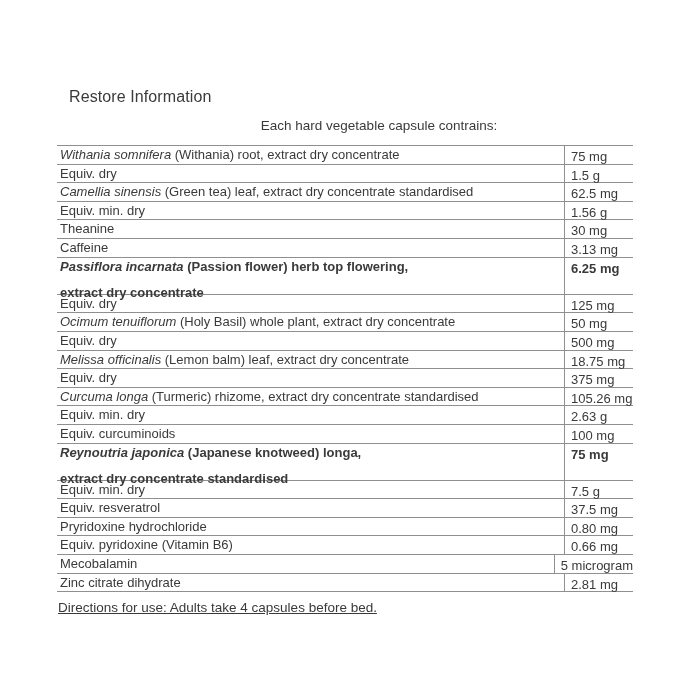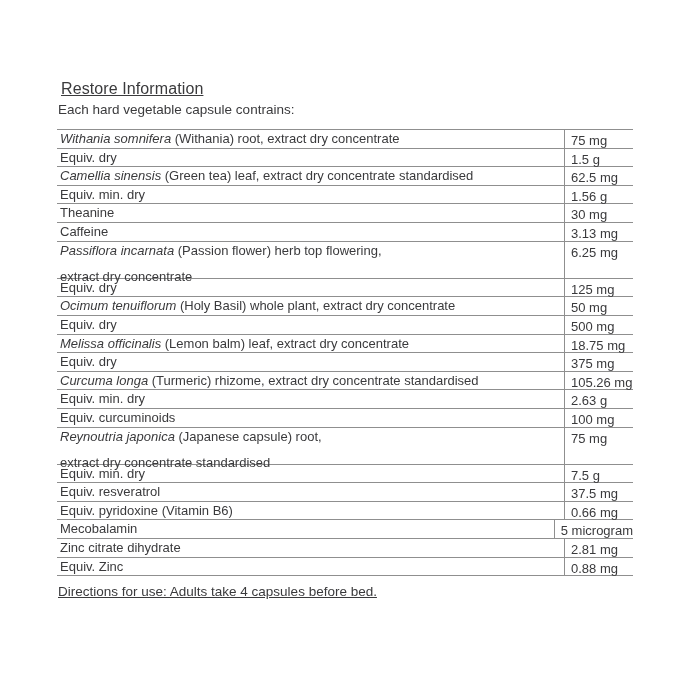--- a/index.html
+++ b/index.html
@@ -9,40 +9,39 @@
   }
   html,body{margin:0;padding:0;}
   body{
     width:700px;height:700px;background:var(--bg);
     font-family:"Liberation Sans", sans-serif;
     color:var(--text);
     -webkit-font-smoothing:antialiased;
   }
   .page{padding:75px 0 0 57px;}
   .title{
-    font-size:16px;line-height:19px;font-weight:400;margin:4px;
+    font-size:16px;line-height:19px;font-weight:400;margin:12px;
     letter-spacing:0.1px;
-    text-decoration:underline;
   }
   .subtitle{
-    font-size:13.5px;line-height:16px;margin:3px 0 0 1px;
+    font-size:13.5px;line-height:16px;margin:3px 0 0 1px;text-align:center;
   }
   .tbl{
     width:576px;
     border-top:1px solid var(--border);
     margin-top:11px;
   }
   .row{
     display:flex;
     height:18.6px;
     box-sizing:border-box;
     border-bottom:1px solid var(--border);
     font-size:13px;line-height:14px;
   }
-  .row.tall{height:37.2px;}
+  .row.tall{height:37.2px;font-weight:bold;}
   .lbl{
     width:483px;box-sizing:border-box;
     padding:2px 4px 0 3px;
     white-space:nowrap;overflow:visible;
   }
   .lbl .l2{margin-top:12px;}
   .val{
     flex:1;box-sizing:border-box;
     border-left:1px solid var(--border);
     padding:4px 0 0 6px;
@@ -178,21 +177,21 @@
   <div class="row">
     <div class="lbl">
       <span class="l1"><span>Equiv. curcuminoids</span></span>
       
     </div>
     <div class="val">100 mg</div>
   </div>
 
   <div class="row tall">
     <div class="lbl">
-      <span class="l1"><i>Reynoutria japonica</i><span> (Japanese capsule) root,</span></span>
+      <span class="l1"><i>Reynoutria japonica</i><span> (Japanese knotweed) longa,</span></span>
       <div class="l2">extract dry concentrate standardised</div>
     </div>
     <div class="val">75 mg</div>
   </div>
 
   <div class="row">
     <div class="lbl">
       <span class="l1"><span>Equiv. min. dry</span></span>
       
     </div>
@@ -200,20 +199,27 @@
   </div>
 
   <div class="row">
     <div class="lbl">
       <span class="l1"><span>Equiv. resveratrol</span></span>
       
     </div>
     <div class="val">37.5 mg</div>
   </div>
 
+  <div class="row">
+    <div class="lbl">
+      <span class="l1"><span>Pryridoxine hydrochloride</span></span>
+      
+    </div>
+    <div class="val">0.80 mg</div>
+  </div>
 
   <div class="row">
     <div class="lbl">
       <span class="l1"><span>Equiv. pyridoxine (Vitamin B6)</span></span>
       
     </div>
     <div class="val">0.66 mg</div>
   </div>
 
   <div class="row">
@@ -225,24 +231,17 @@
   </div>
 
   <div class="row">
     <div class="lbl">
       <span class="l1"><span>Zinc citrate dihydrate</span></span>
       
     </div>
     <div class="val">2.81 mg</div>
   </div>
 
-  <div class="row">
-    <div class="lbl">
-      <span class="l1"><span>Equiv. Zinc</span></span>
-      
-    </div>
-    <div class="val">0.88 mg</div>
-  </div>
 </div>
   </div>
 
   <p class="directions">Directions for use: Adults take 4 capsules before bed.</p>
 </div>
 
 </body></html>

